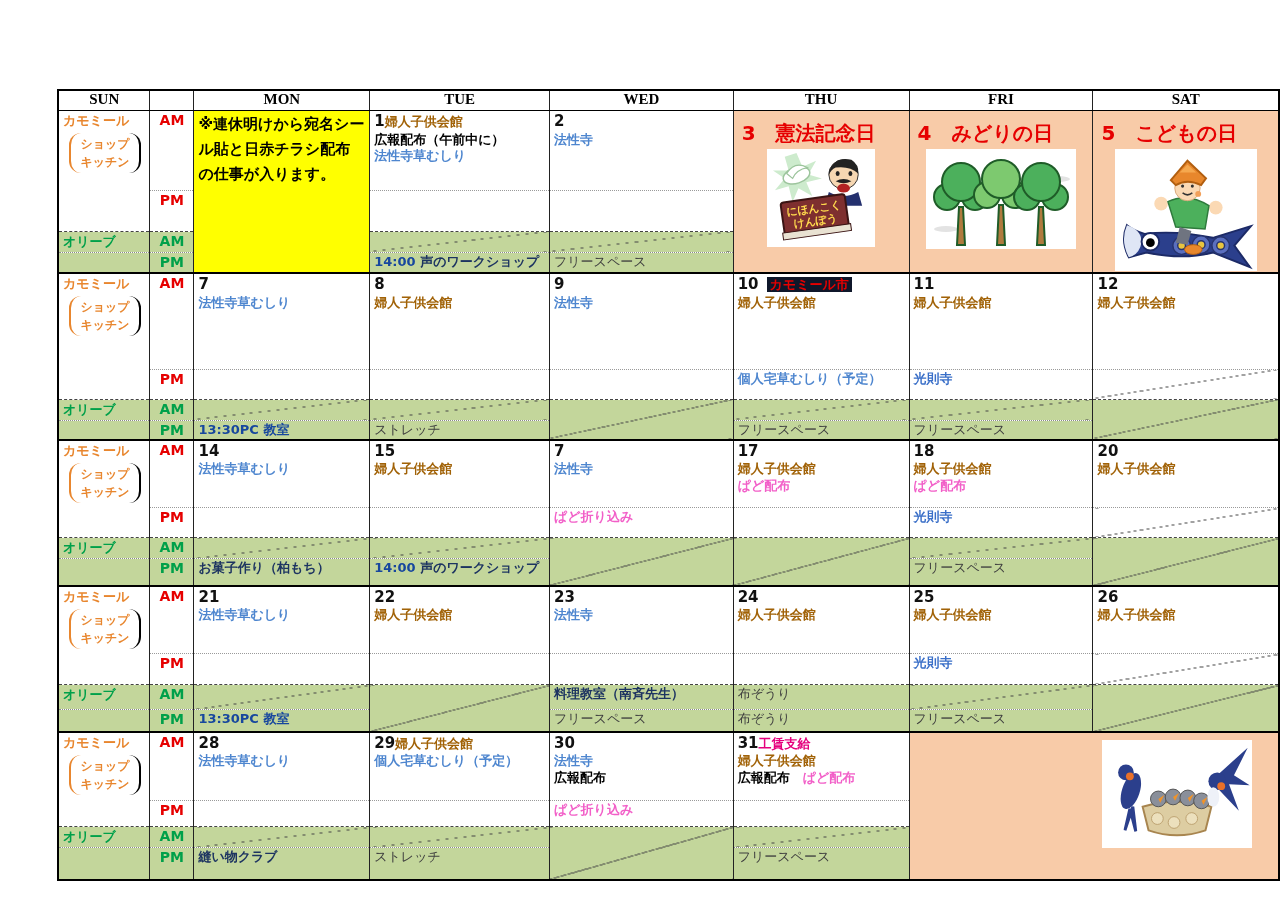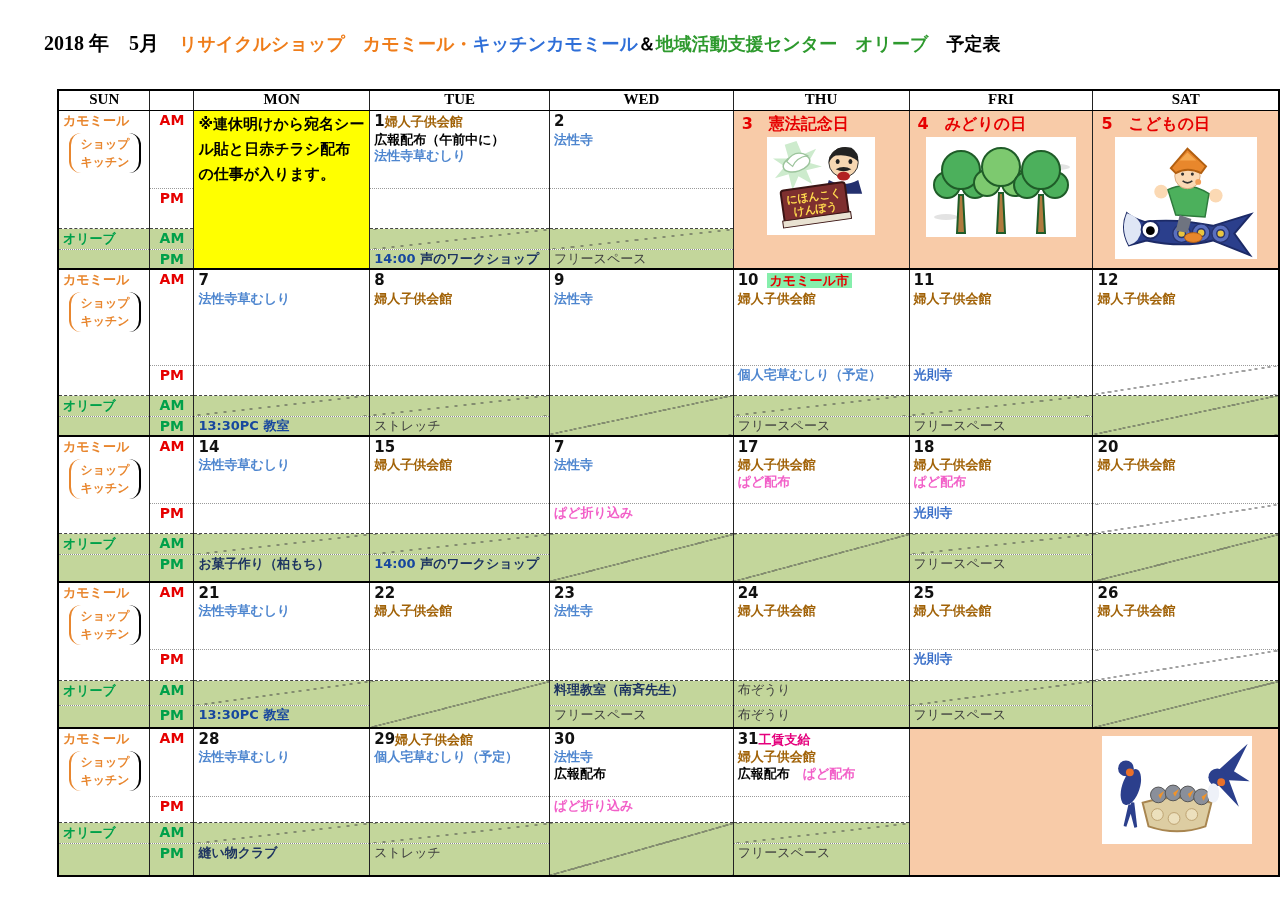--- a/index.html
+++ b/index.html
@@ -50,34 +50,33 @@
   .purple{color:#a16207;font-weight:bold;text-align:right;}
   .lblue{color:#4e86cf;font-weight:bold;}
   .blue{color:#3a6fc8;font-weight:bold;}
   .navy{color:#17479e;font-weight:bold;}
   .dnavy{color:#1d3461;font-weight:bold;margin-top:8px;}
   .bk{color:#000;font-weight:bold;}
   .gray{color:#3f3f3f;}
   .pink{color:#f25fc8;font-weight:bold;}
   .mag{color:#e5007d;font-weight:bold;}
   .red{color:#e60000;font-weight:bold;}
-  .redhl{color:#e60000;font-weight:bold;background:#86efac;padding:0 3px;margin-left:8px;}
+  .redhl{color:#e60000;font-weight:bold;background:#0f172a;padding:0 3px;margin-left:8px;}
 
   .ynote .ln{font-size:15px;line-height:1.65;font-weight:bold;}
   td.ynote{padding:8px 7px;}
-  .holiday-title{font-size:16px;padding:2px 2px 0 4px;line-height:1.2;}
+  .holiday-title{font-size:20px;padding:9px 2px 0 4px;line-height:1.2;}
   .imgcard{background:#fff;margin:4px auto 0 auto;width:-moz-fit-content;width:fit-content;line-height:0;}
   .imgcard.right{margin:6px 22px 0 auto;}
   svg text{font-family:"DejaVu Sans",sans-serif;}
 </style>
 </head>
 <body>
 
 <div class="page">
-  <div id="page-title"><span class="tt-date">2018 年　5月　</span><span class="tt-or">リサイクルショップ　カモミール・</span><span class="tt-bl">キッチンカモミール</span><span class="tt-bk">＆</span><span class="tt-gr">地域活動支援センター　オリーブ</span><span class="tt-bk">　予定表</span></div>
 
   <table id="cal">
     <colgroup>
       <col style="width:92px">
         <col style="width:44px">
         <col style="width:176px">
         <col style="width:180px">
       <col style="width:184px">
         <col style="width:176px">
         <col style="width:184px">

